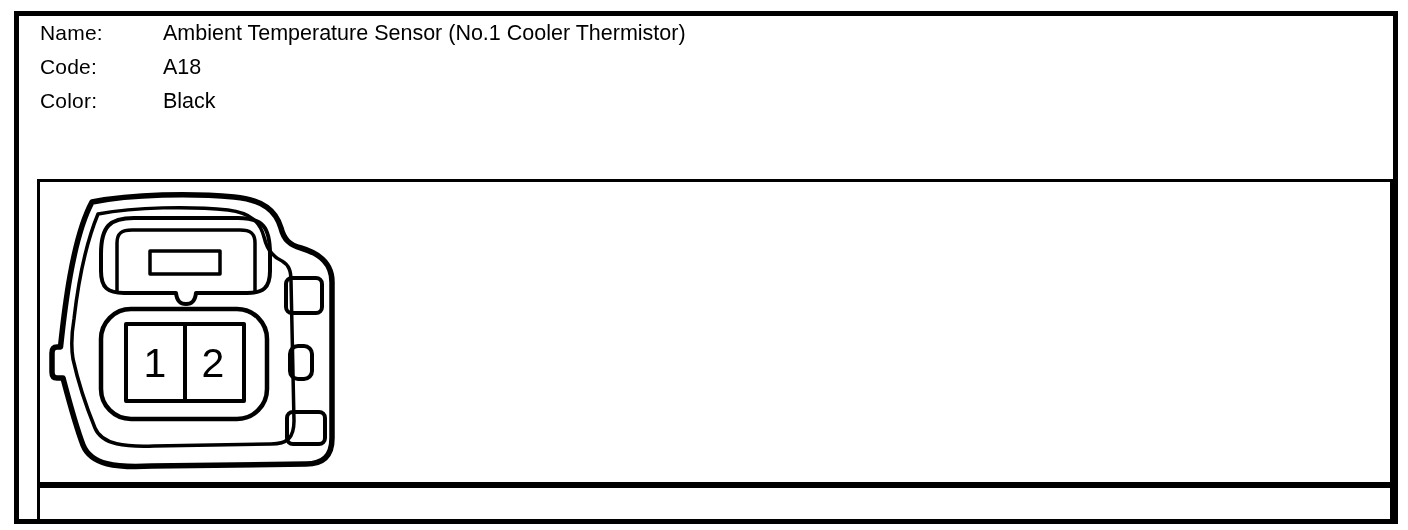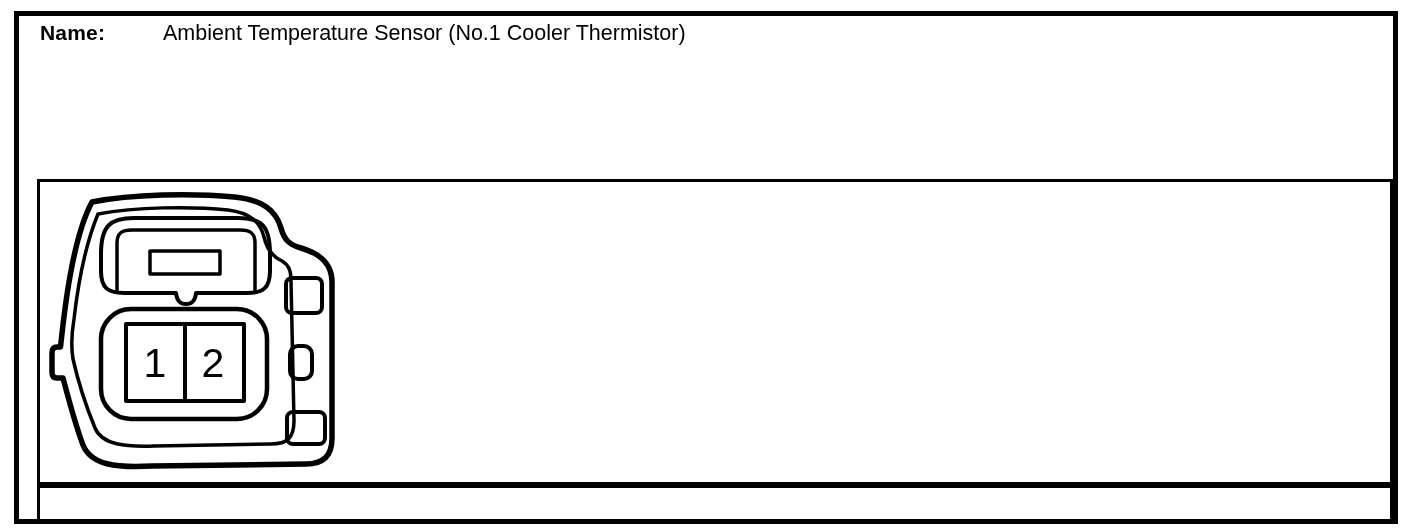--- a/index.html
+++ b/index.html
@@ -32,21 +32,21 @@
   }
   .field-row {
     height: 34px;
     line-height: 34px;
     white-space: nowrap;
   }
   .field-label {
     display: inline-block;
     width: 123px;
     font-size: 21px;
-    font-weight: bold;
+    font-weight: normal;
     color: #000000;
     letter-spacing: 0.2px;
   }
   .field-value {
     font-size: 21.5px;
     font-weight: normal;
     color: #000000;
     margin-top: 28px;
   }
   .diagram-panel {
@@ -89,20 +89,26 @@
 </head>
 <body>
 
 <div id="screen">
 
   <div class="page-border"></div>
 
   <div class="header-block">
     <div class="field-row">
       <span class="field-label">Name:</span><span class="field-value">Ambient Temperature Sensor (No.1 Cooler Thermistor)</span>
+    </div>
+    <div class="field-row">
+      <span class="field-label">Code:</span><span class="field-value">A18</span>
+    </div>
+    <div class="field-row">
+      <span class="field-label">Color:</span><span class="field-value">Black</span>
     </div>
   </div>
 
   <div class="diagram-panel">
     <svg class="connector-svg" viewBox="0 0 300 298" xmlns="http://www.w3.org/2000/svg" fill="none" stroke="#000000" stroke-linejoin="round" stroke-linecap="round">
 
       <path stroke-width="5.5" d="
         M 48 21
         C 88 13, 148 12, 190 16
         C 220 19, 232 30, 237 47

